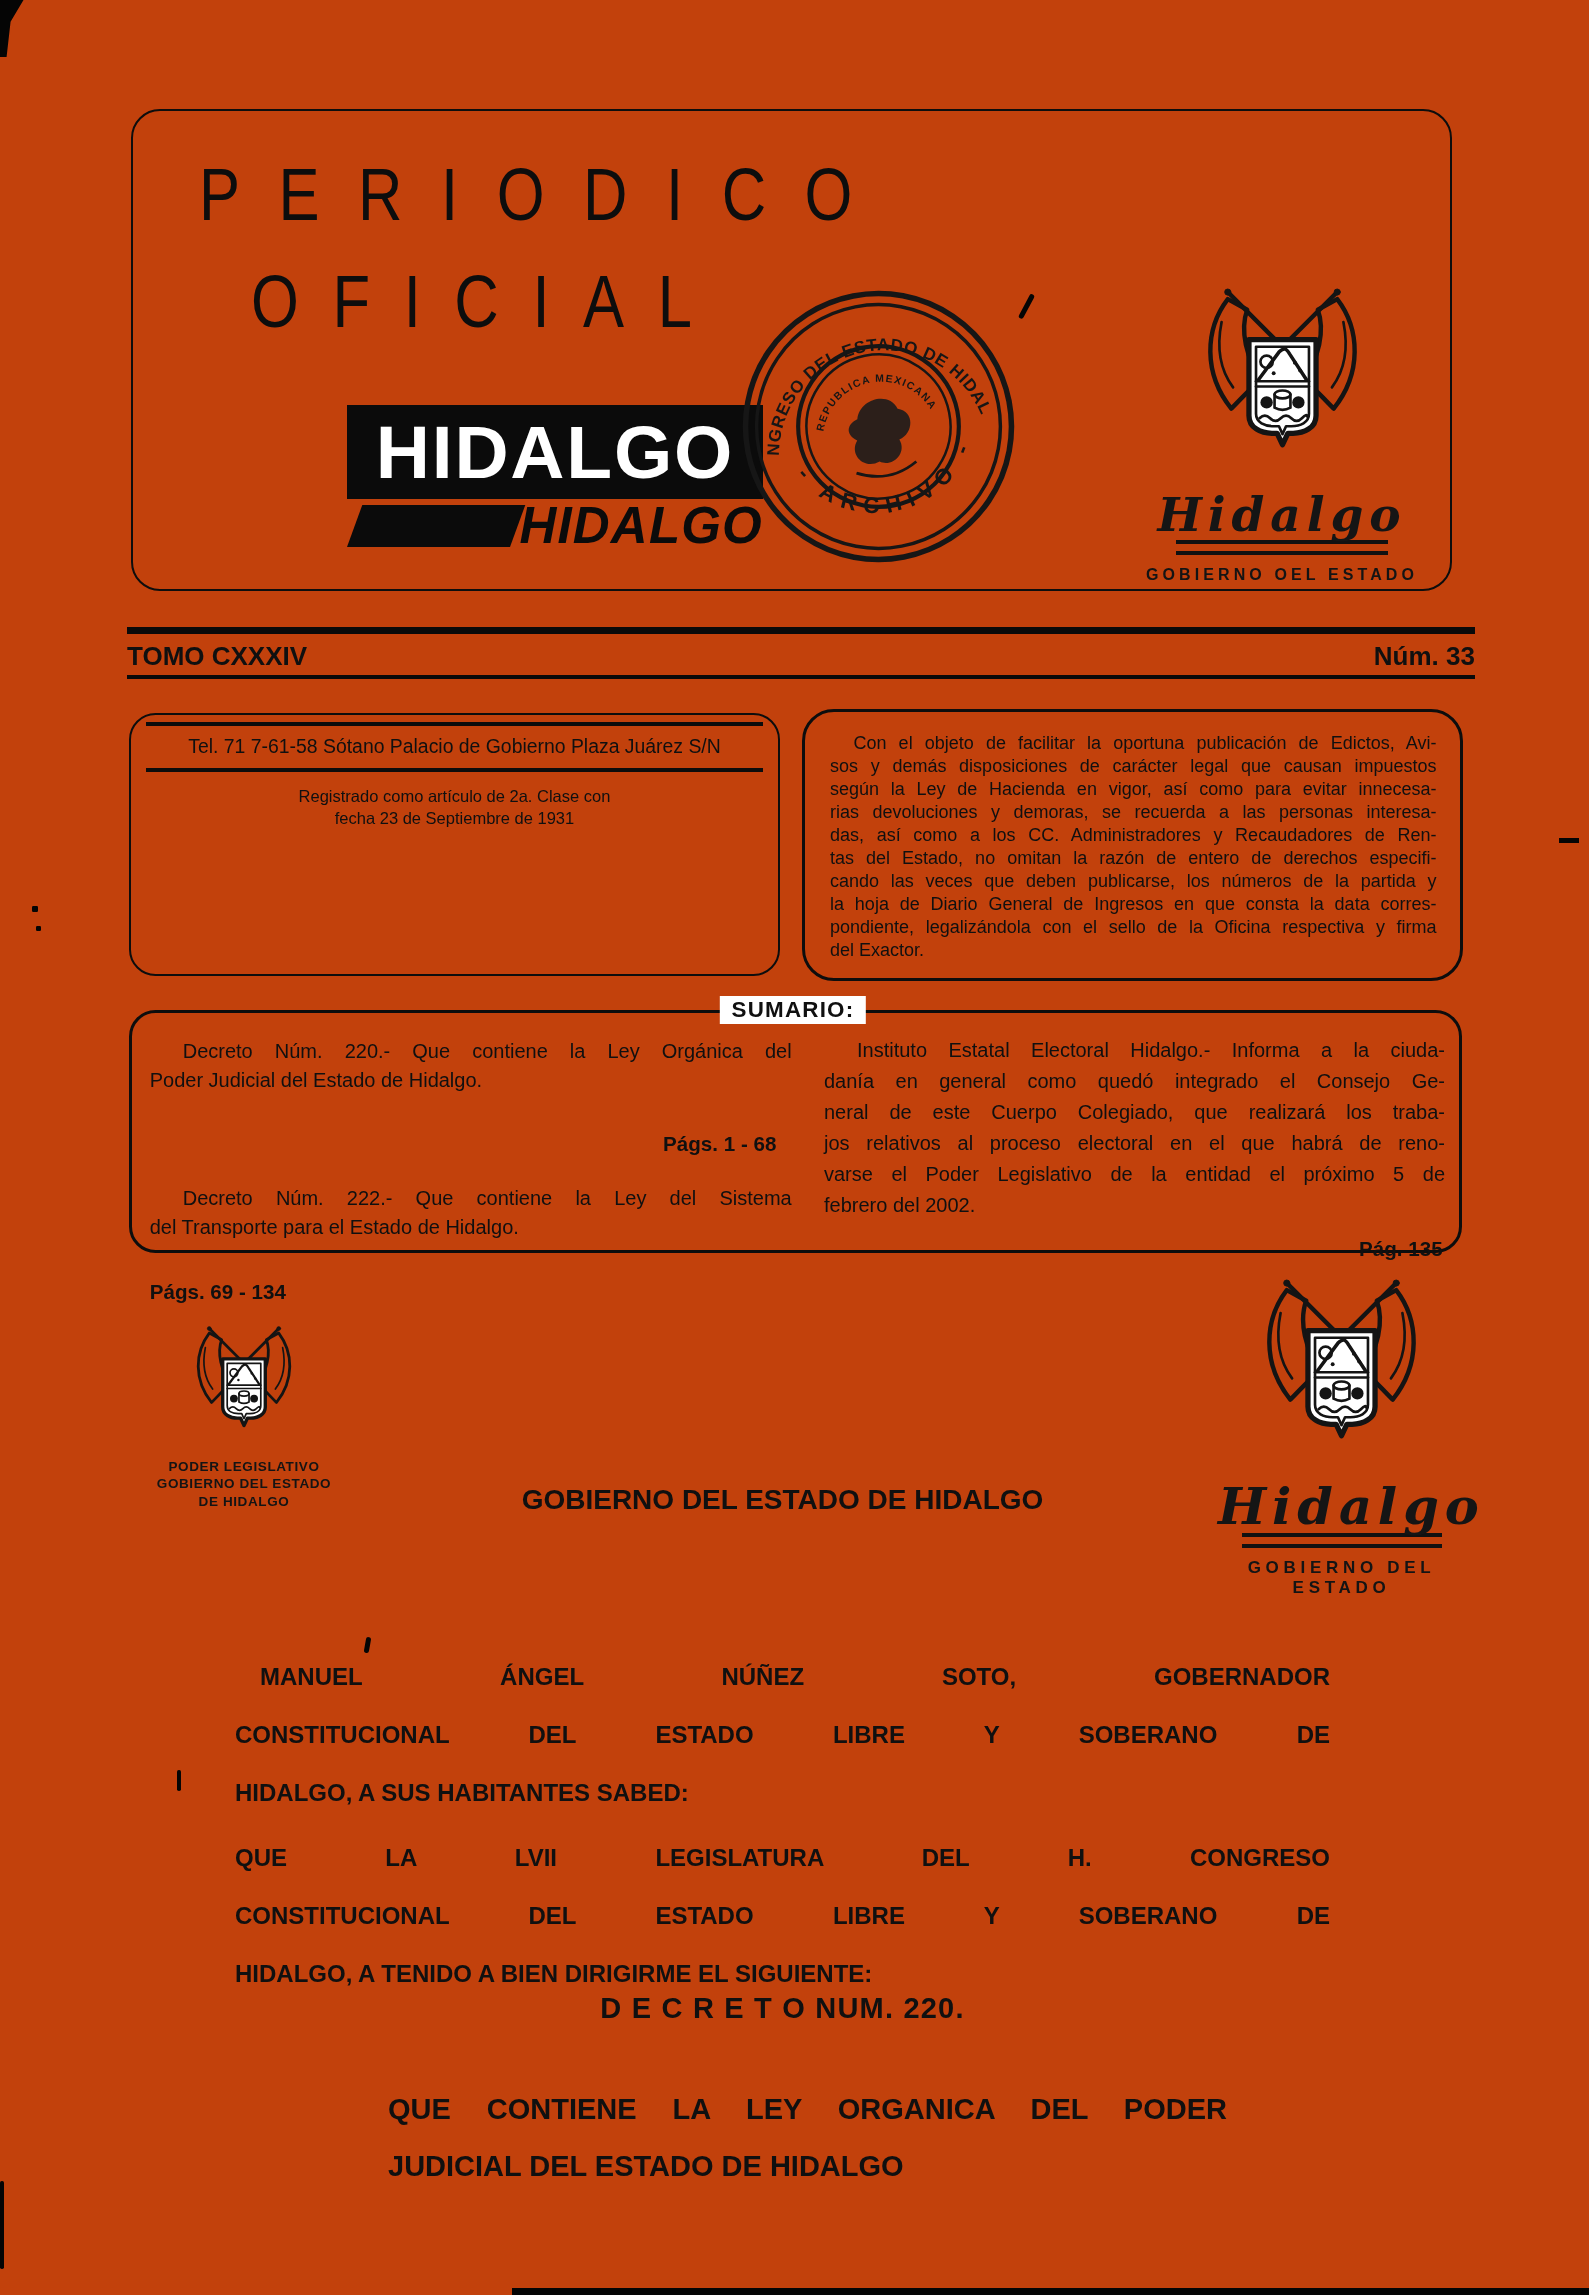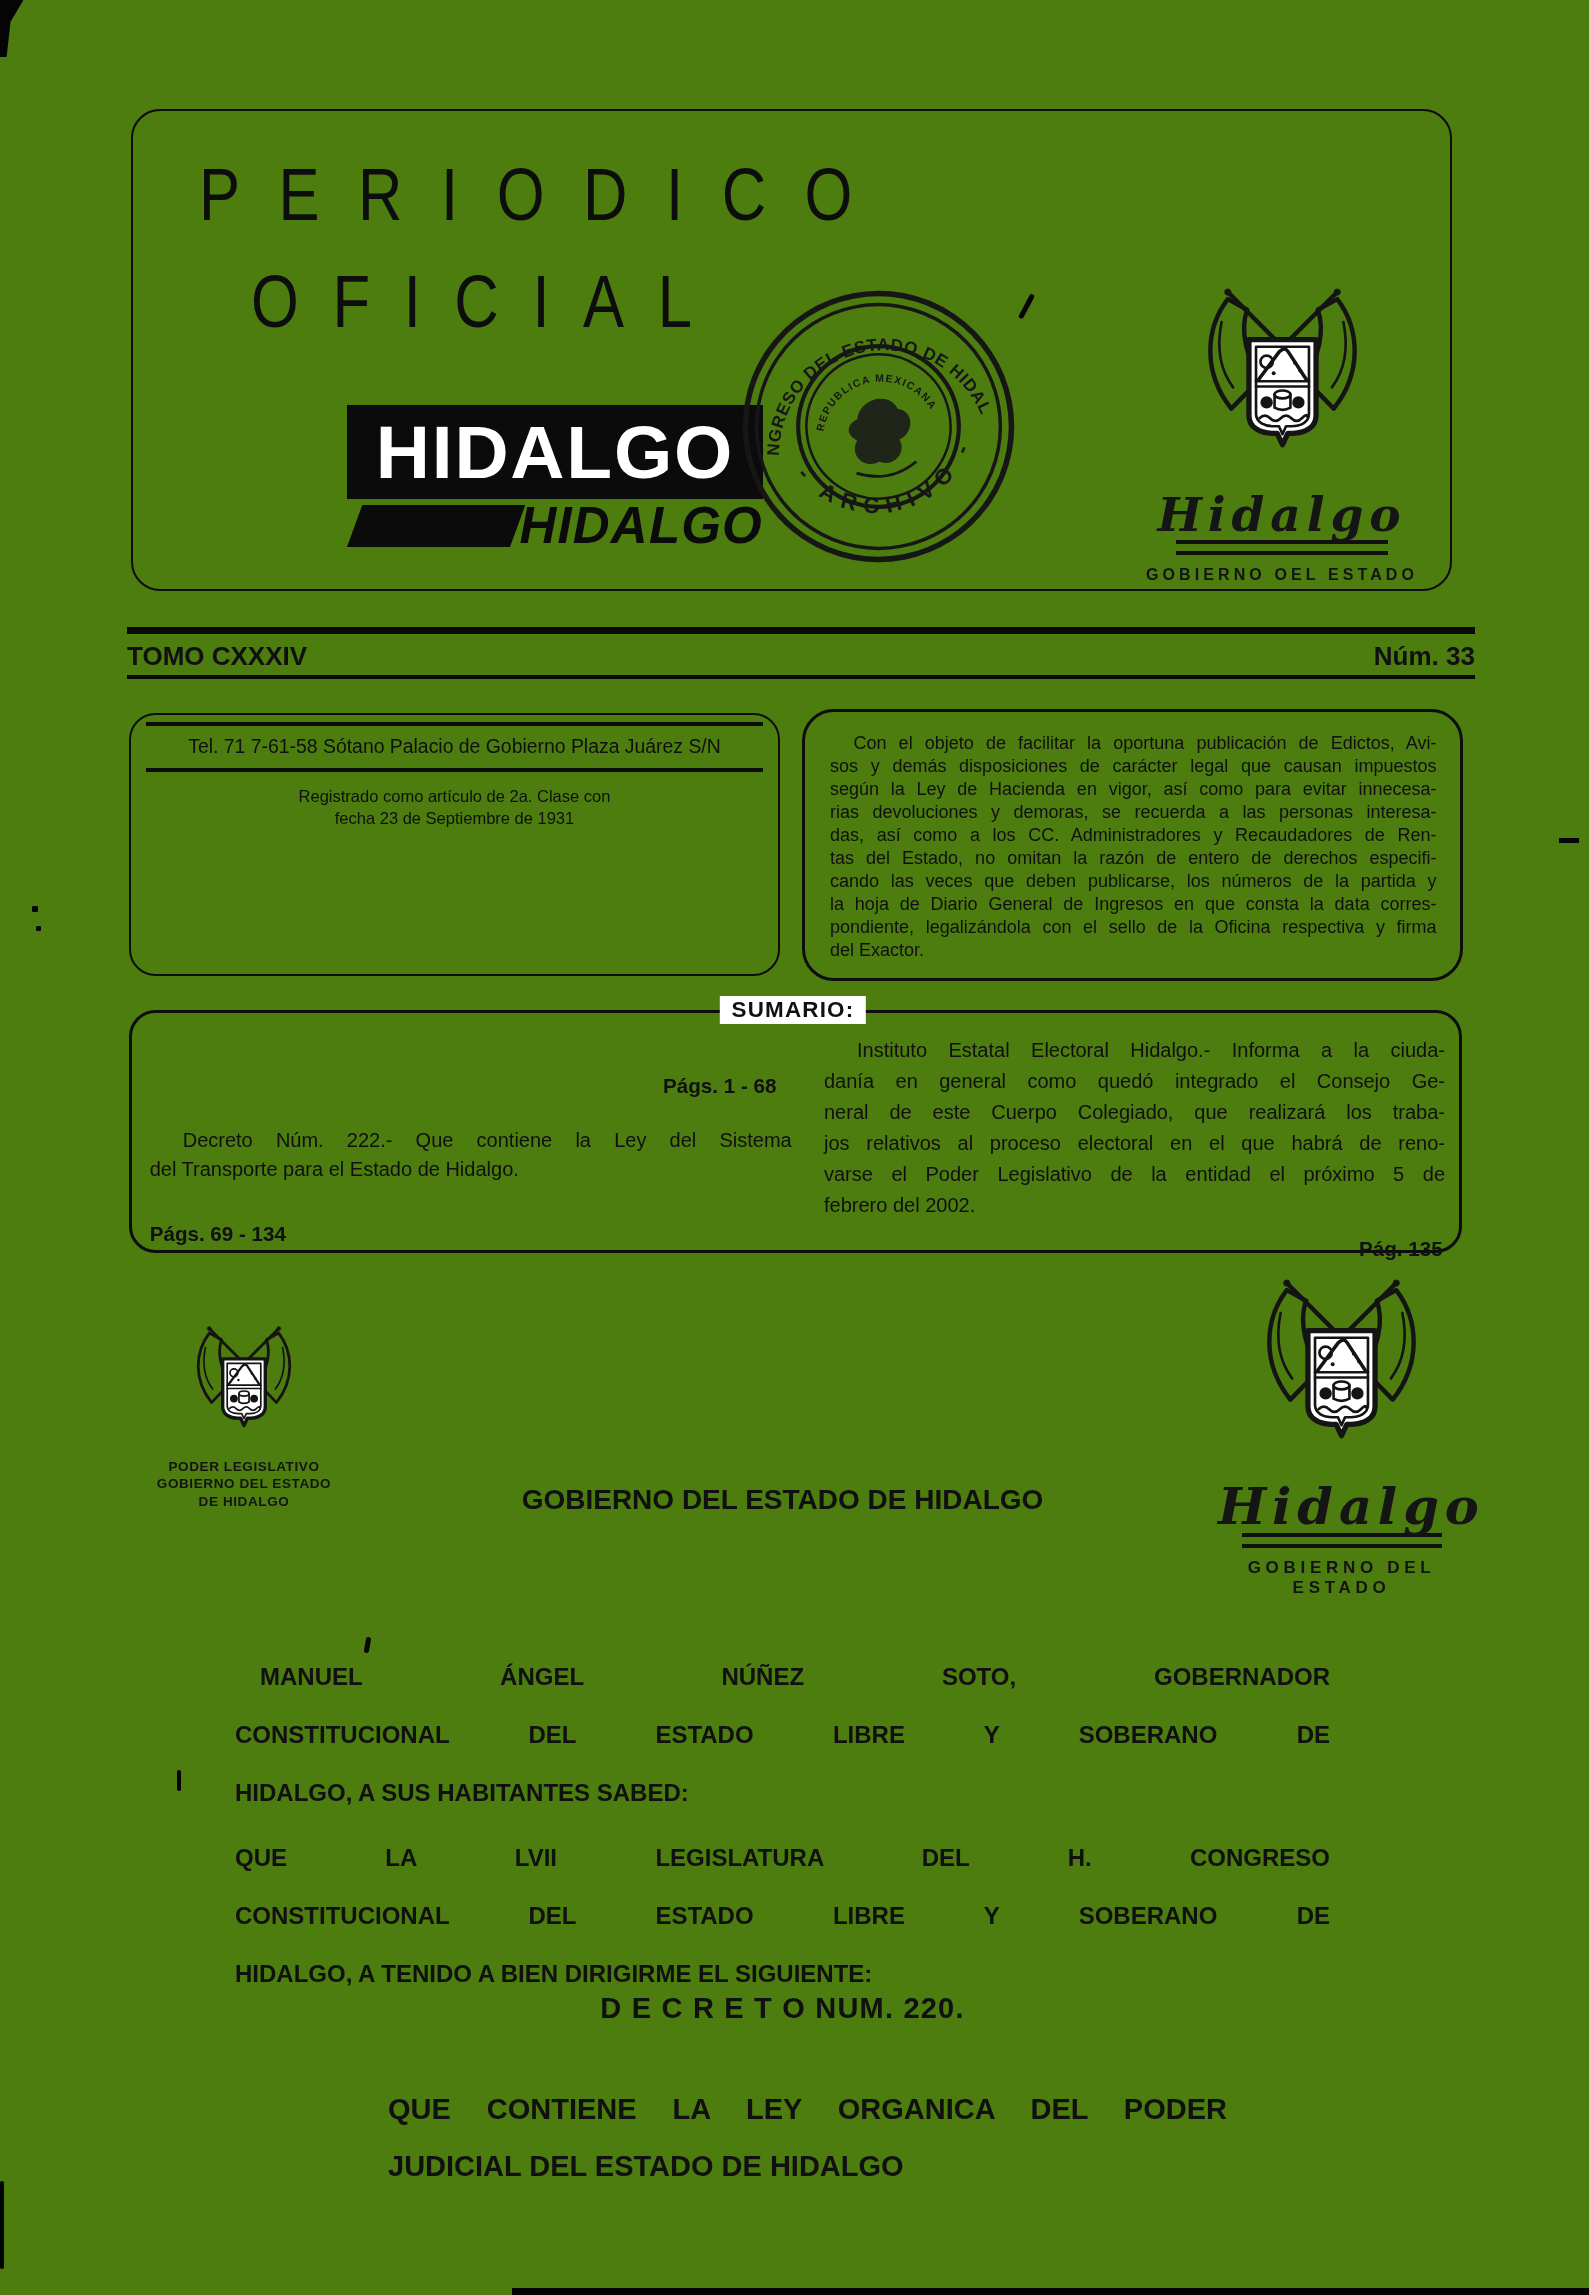--- a/index.html
+++ b/index.html
@@ -1,17 +1,17 @@
 <!DOCTYPE html>
 <html style="font-size:9.4px"><head>
 <meta charset="utf-8">
 <style>
   html,body{margin:0;padding:0;background:#e8e8e8;}
   #page{
-    position:relative;width:1589px;height:2295px;background:#4d7c0f;
+    position:relative;width:1589px;height:2295px;background:#c2410c;
     font-family:"Liberation Sans",sans-serif;color:#101010;overflow:hidden;
   }
   .abs{position:absolute;}
   .b{font-weight:bold;}
   .jl{text-align:justify;text-align-last:justify;}
 
   
   #masthead{
     left:131px;top:109px;width:1317px;height:478px;
     border:2.9px solid #0d0d0d;border-radius:29px;
@@ -250,20 +250,24 @@
       <div class="ln">cando las veces que deben publicarse, los números de la partida y</div>
       <div class="ln">la hoja de Diario General de Ingresos en que consta la data corres-</div>
       <div class="ln">pondiente, legalizándola con el sello de la Oficina respectiva y firma</div>
       <div class="ln last">del Exactor.</div>
     </div>
   </div>
 
   <div id="sumario-label" class="abs">SUMARIO:</div>
   <div id="sumario-box" class="abs">
     <div id="sum-left" class="sum-col">
+      <div class="sum-entry">
+        <div class="l1 jl">Decreto Núm. 220.- Que contiene la Ley Orgánica del</div>
+        <div>Poder Judicial del Estado de Hidalgo.</div>
+      </div>
       <div id="sum-pages-1" class="sum-pages">Págs. 1 - 68</div>
       <div id="sum-entry-2" class="sum-entry">
         <div class="l1 jl">Decreto Núm. 222.- Que contiene la Ley del Sistema</div>
         <div>del Transporte para el Estado de Hidalgo.</div>
       </div>
       <div id="sum-pages-2" class="sum-pages">Págs. 69 - 134</div>
     </div>
     <div id="sum-right" class="sum-col">
       <div class="sum-entry">
         <div class="l1 jl">Instituto Estatal Electoral Hidalgo.- Informa a la ciuda-</div>

